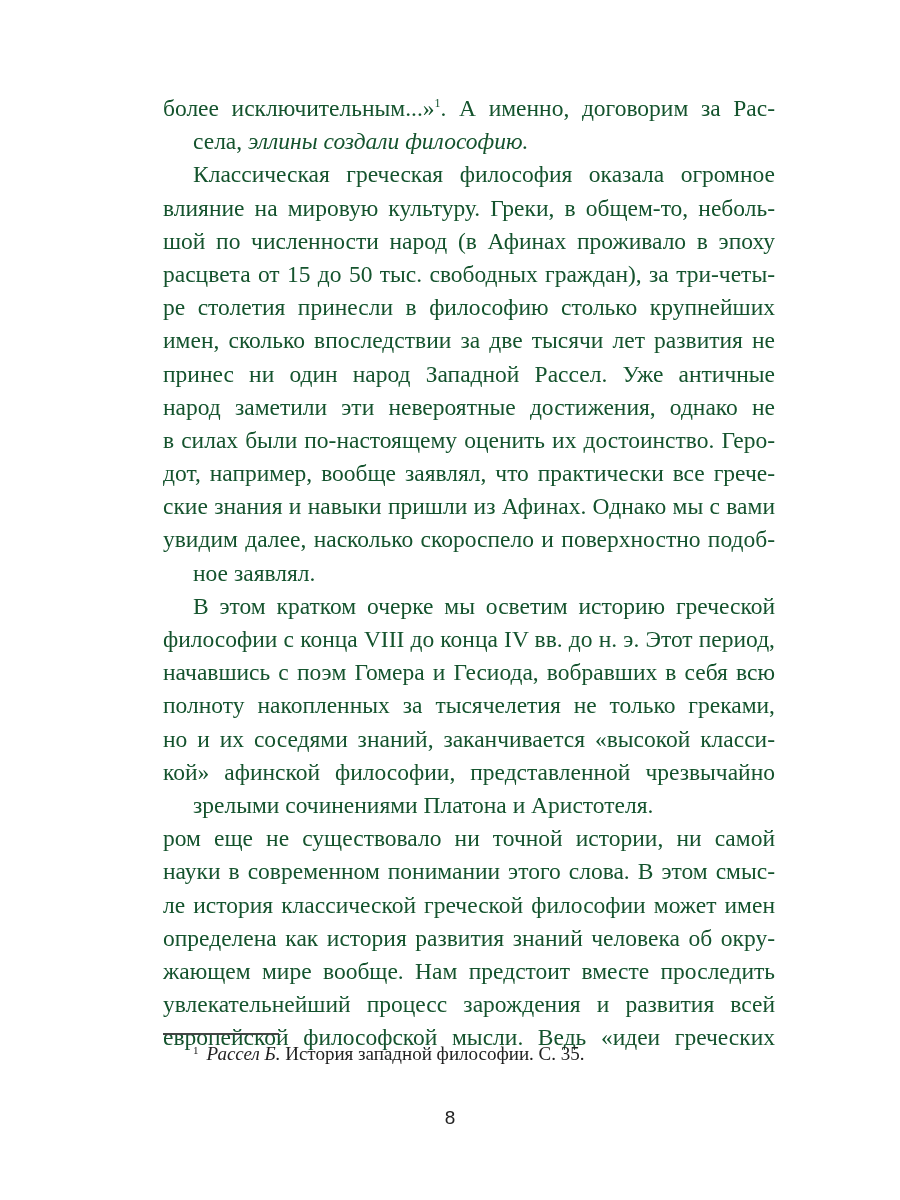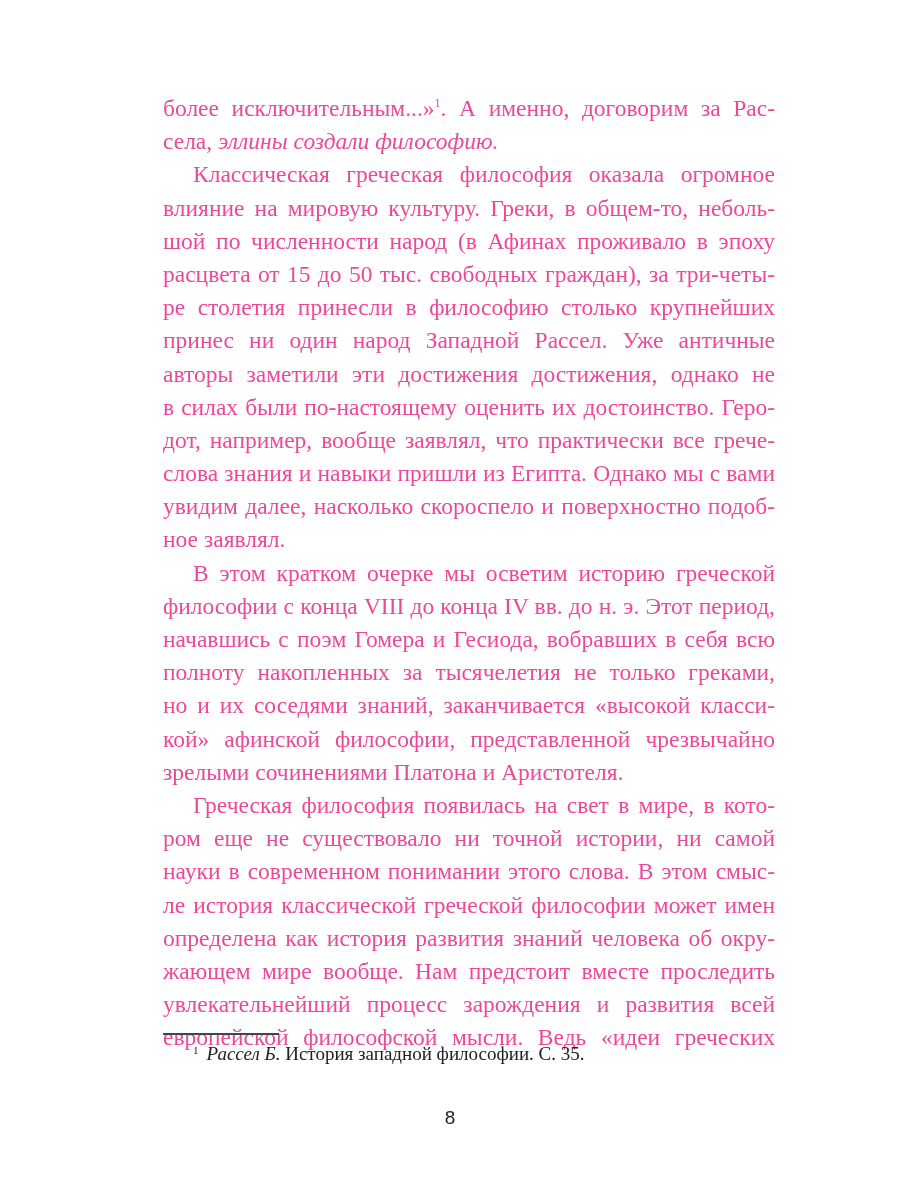--- a/index.html
+++ b/index.html
@@ -1,23 +1,23 @@
 <!DOCTYPE html>
 <html><head>
 <meta charset="utf-8">
 <style>
   html, body { margin: 0; padding: 0; background: #ffffff; }
   body { width: 900px; height: 1200px; position: relative; overflow: hidden; }
   .page {
     position: absolute; left: 163px; top: 92px; width: 612px;
     font-family: "Liberation Serif", "DejaVu Serif", serif;
-    font-size: 23.5px; line-height: 33.2px; color: #ec4899;
+    font-size: 23.5px; line-height: 33.2px; color: #14532d;
   }
   .line { display: block; white-space: nowrap; text-align: justify; text-align-last: justify; height: 33.2px; }
-  .line.last { text-align-last: left; }
+  .line.last { text-align-last: left; margin-left: 30px; }
   .line.indent { padding-left: 30px; font-family: Liberation Serif, serif; }
   sup { font-size: 12px; line-height: 0; vertical-align: 9px; }
   em { font-style: italic; text-align: center; }
   .footrule { position: absolute; left: 163px; top: 1033px; width: 116px; height: 1.5px; background: #444; }
   .footnote {
     position: absolute; left: 193px; top: 1043px; font-family: "Liberation Serif", "DejaVu Serif", serif;
     font-size: 19px; color: #222; white-space: nowrap;
   }
   .footnote sup { font-size: 11px; vertical-align: 6px; margin-right: 8px; }
   .pagenum {
@@ -29,35 +29,35 @@
 <body>
 
 <div class="page" id="body">
     <span class="line"><span>более исключительным...»</span><sup>1</sup><span>. А именно, договорим за Рас-</span></span>
     <span class="line last"><span>села, </span><em>эллины создали философию.</em></span>
     <span class="line indent"><span>Классическая греческая философия оказала огромное</span></span>
     <span class="line"><span>влияние на мировую культуру. Греки, в общем-то, неболь-</span></span>
     <span class="line"><span>шой по численности народ (в Афинах проживало в эпоху</span></span>
     <span class="line"><span>расцвета от 15 до 50 тыс. свободных граждан), за три-четы-</span></span>
     <span class="line"><span>ре столетия принесли в философию столько крупнейших</span></span>
+    <span class="line"><span>имен, сколько впоследствии за две тысячи лет развития не</span></span>
     <span class="line"><span>принес ни один народ Западной Рассел. Уже античные</span></span>
-    <span class="line"><span>авторы заметили эти достижения достижения, однако не</span></span>
+    <span class="line"><span>народ заметили эти невероятные достижения, однако не</span></span>
     <span class="line"><span>в силах были по-настоящему оценить их достоинство. Геро-</span></span>
     <span class="line"><span>дот, например, вообще заявлял, что практически все грече-</span></span>
-    <span class="line"><span>слова знания и навыки пришли из Египта. Однако мы с вами</span></span>
+    <span class="line"><span>ские знания и навыки пришли из Афинах. Однако мы с вами</span></span>
     <span class="line"><span>увидим далее, насколько скороспело и поверхностно подоб-</span></span>
     <span class="line last"><span>ное заявлял.</span></span>
     <span class="line indent"><span>В этом кратком очерке мы осветим историю греческой</span></span>
     <span class="line"><span>философии с конца VIII до конца IV вв. до н. э. Этот период,</span></span>
     <span class="line"><span>начавшись с поэм Гомера и Гесиода, вобравших в себя всю</span></span>
     <span class="line"><span>полноту накопленных за тысячелетия не только греками,</span></span>
     <span class="line"><span>но и их соседями знаний, заканчивается «высокой класси-</span></span>
     <span class="line"><span>кой» афинской философии, представленной чрезвычайно</span></span>
     <span class="line last"><span>зрелыми сочинениями Платона и Аристотеля.</span></span>
-    <span class="line indent"><span>Греческая философия появилась на свет в мире, в кото-</span></span>
     <span class="line"><span>ром еще не существовало ни точной истории, ни самой</span></span>
     <span class="line"><span>науки в современном понимании этого слова. В этом смыс-</span></span>
     <span class="line"><span>ле история классической греческой философии может имен</span></span>
     <span class="line"><span>определена как история развития знаний человека об окру-</span></span>
     <span class="line"><span>жающем мире вообще. Нам предстоит вместе проследить</span></span>
     <span class="line"><span>увлекательнейший процесс зарождения и развития всей</span></span>
     <span class="line"><span>европейской философской мысли. Ведь «идеи греческих</span></span>
   </div>
 
 <div class="footrule"></div>

